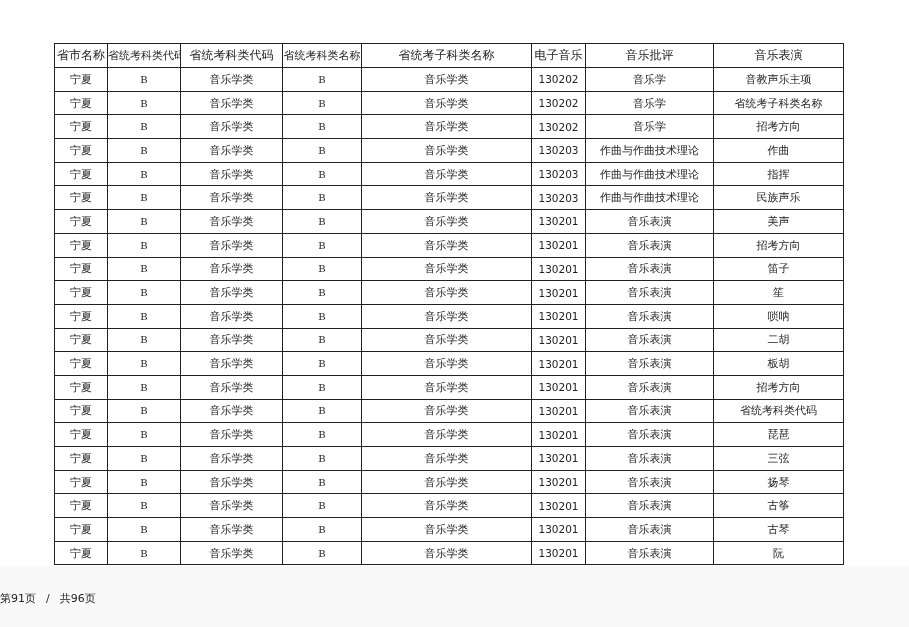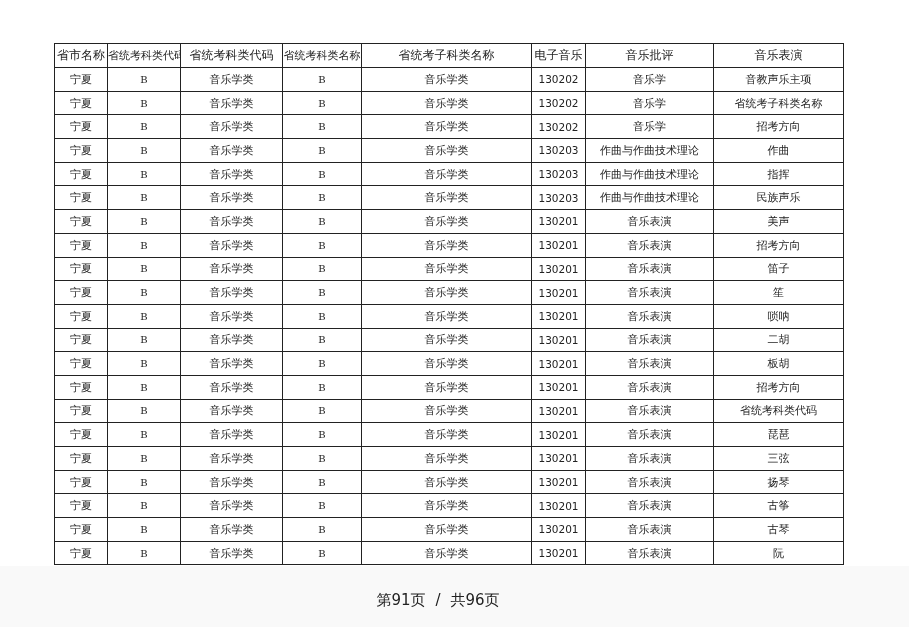--- a/index.html
+++ b/index.html
@@ -23,21 +23,21 @@
     height: 22.7px; padding: 0;
     font-size: 11px; color: #222; white-space: nowrap; overflow: hidden;
   }
   table.grid th { font-size: 12px; font-weight: normal; height: 23px; }
   table.grid th.small { font-size: 11px; }
   table.grid td.code { font-family: "DejaVu Serif", "Liberation Serif", serif; font-size: 10px; }
   table.grid td.num { font-size: 10.5px; margin-top: 24px; }
   table { border: 1.5px solid #111; }
   .footer {
     position: absolute; left: 0; width: 876px; top: 591px;
-    text-align: center; font-size: 15px; color: #222;
+    text-align: left; font-size: 11px; color: #222;
   }
   .footer .sep { margin: 0 10px; }
 </style>
 </head>
 <body>
 
 <div class="page-bottom"></div>
 
 <table class="grid">
   <colgroup>

